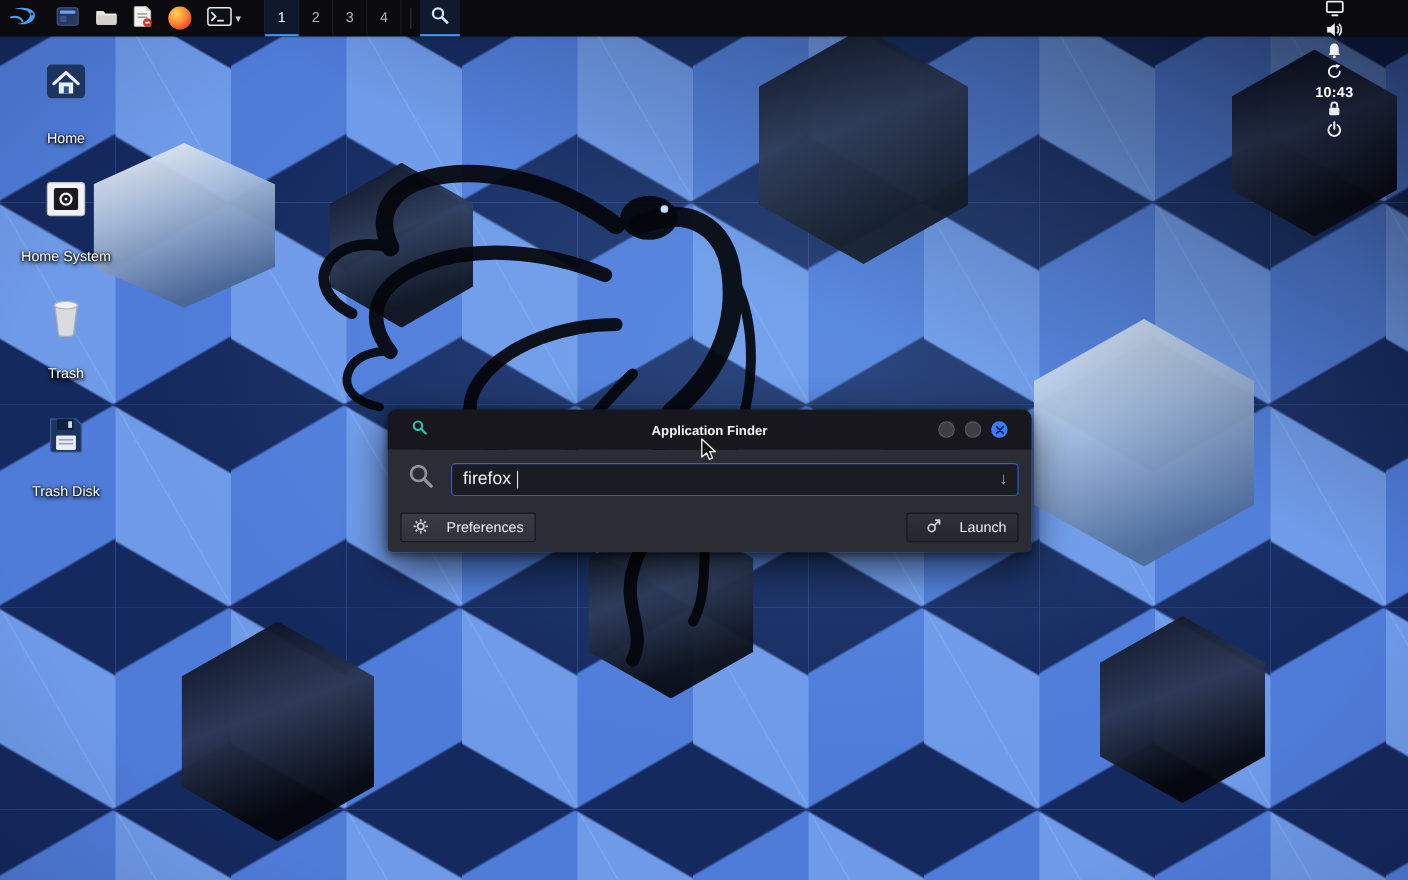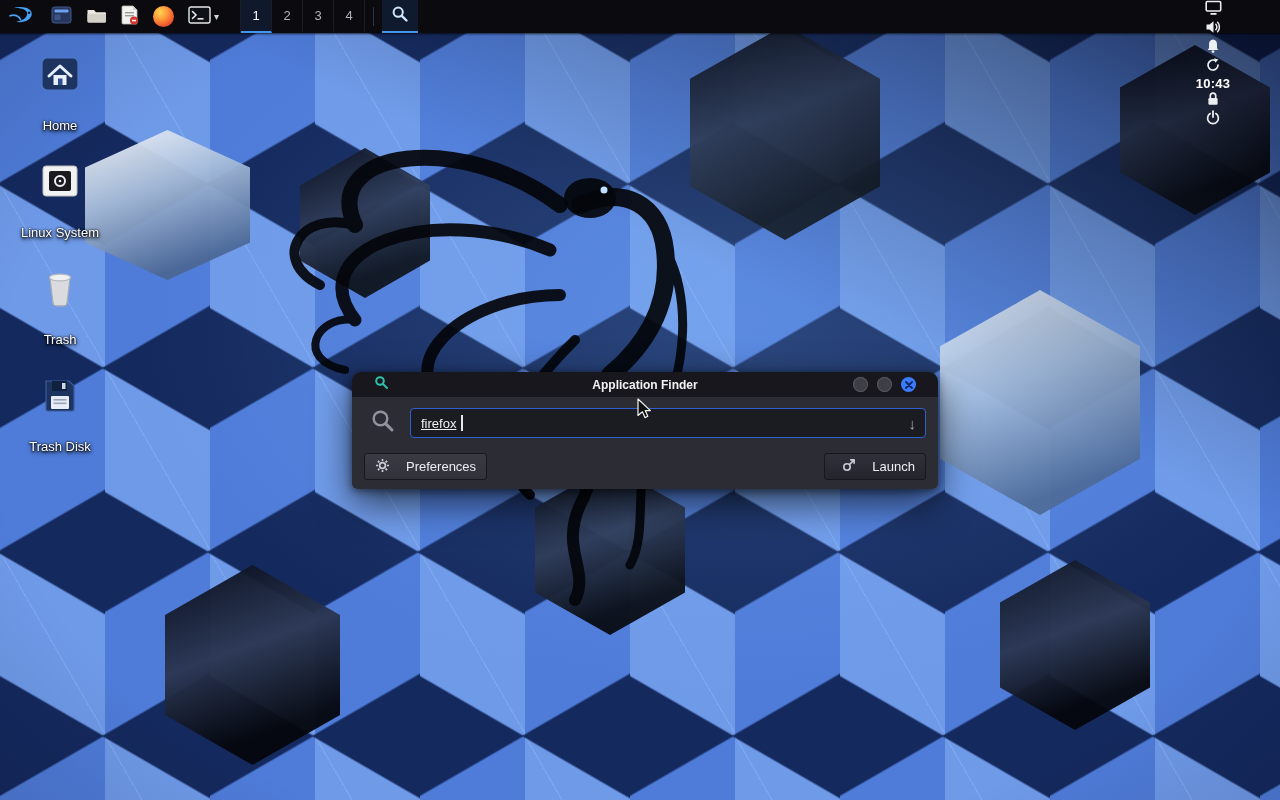--- a/index.html
+++ b/index.html
@@ -49,32 +49,32 @@
   
   .desk{position:absolute;left:12px;top:50px;width:96px;z-index:4;display:flex;flex-direction:column;gap:14px;}
   .di{height:93px;display:flex;flex-direction:column;align-items:center;cursor:pointer;gap:15px;}
   .di-img{height:48px;display:flex;align-items:center;justify-content:center;}
   .di-label{margin-top:5px;color:#fff;font-size:13px;white-space:nowrap;
     text-shadow:0 1px 3px #000,0 0 2px #000,0 2px 4px rgba(0,0,0,.8);}
 
   
   .window{position:absolute;left:352px;top:372px;width:586px;z-index:20;border-radius:9px 9px 5px 5px;
     overflow:hidden;box-shadow:0 14px 36px rgba(0,0,0,.62),0 2px 8px rgba(0,0,0,.5);}
-  .titlebar{height:25px;background:#17171d;display:flex;align-items:center;position:relative;padding:0 22px;}
+  .titlebar{height:37px;background:#17171d;display:flex;align-items:center;position:relative;padding:0 22px;}
   .tb-title{position:absolute;left:0;right:0;text-align:center;color:#f2f2f4;font-size:12px;font-weight:700;}
   .tb-btns{margin-left:auto;display:flex;gap:9px;z-index:1;}
   .cbtn{width:15px;height:15px;border-radius:50%;border:none;padding:0;cursor:pointer;
     display:flex;align-items:center;justify-content:center;}
   .cbtn.min,.cbtn.max{background:#3e3e46;box-shadow:inset 0 0 0 1px #565660;}
   .cbtn.close{background:#3d7bfd;}
   .wbody{background:#2c2c34;padding:11px 12px 9px;}
   .srow{display:flex;align-items:center;}
   .inputbox{flex:1;height:28px;background:#1b1b22;border:1px solid #3060cf;border-radius:4px;
     display:flex;align-items:center;padding:0 9px 0 10px;cursor:text;}
-  .ival{color:#f0f0f2;font-size:13px;text-decoration:underline;}
+  .ival{color:#f0f0f2;font-size:16px;}
   .caret{width:1.5px;height:16px;background:#e3e6ea;margin-left:5px;}
   .darr{margin-left:auto;color:#aab0ba;font-size:15px;line-height:1;cursor:pointer;}
   .brow{display:flex;margin-top:15px;}
   .btn{display:flex;align-items:center;gap:16px;height:27px;padding:0 10px;
     background:linear-gradient(#3a3a43,#32323a);border:1px solid #17171c;border-radius:3px;
     color:#eceef2;font-size:13px;cursor:pointer;}
   .btn.launch{margin-left:auto;background:linear-gradient(#30303a,#25252d);padding-left:16px;}
 
   .cursor{position:absolute;left:637px;top:398px;z-index:40;pointer-events:none;}
 </style>
@@ -301,21 +301,21 @@
 
     <div class="di">
       <div class="di-img">
         <svg width="44" height="44" viewBox="0 0 44 44">
           <rect x="5" y="7" width="34" height="30" rx="3" fill="#f2f2f2" stroke="#bfbfbf" stroke-width="1"></rect>
           <rect x="11" y="12" width="22" height="20" rx="2" fill="#1b1b1f"></rect>
           <circle cx="22" cy="22" r="5" fill="none" stroke="#f2f2f2" stroke-width="2"></circle>
           <circle cx="22" cy="22" r="1.3" fill="#f2f2f2"></circle>
         </svg>
       </div>
-      <div class="di-label">Linux System</div>
+      <div class="di-label">Home System</div>
     </div>
 
     <div class="di">
       <div class="di-img">
         <svg width="44" height="44" viewBox="0 0 44 44">
           <path d="M12 12 L15 37 a3.2 3.2 0 0 0 3.2 2.8 H25.8 a3.2 3.2 0 0 0 3.2 -2.8 L32 12" fill="#d9dbde" stroke="#a9adb4" stroke-width="1.2"></path>
           <ellipse cx="22" cy="11.5" rx="10.5" ry="3.4" fill="#eef0f2" stroke="#b2b6bc" stroke-width="1.1"></ellipse>
         </svg>
       </div>
       <div class="di-label">Trash</div>

